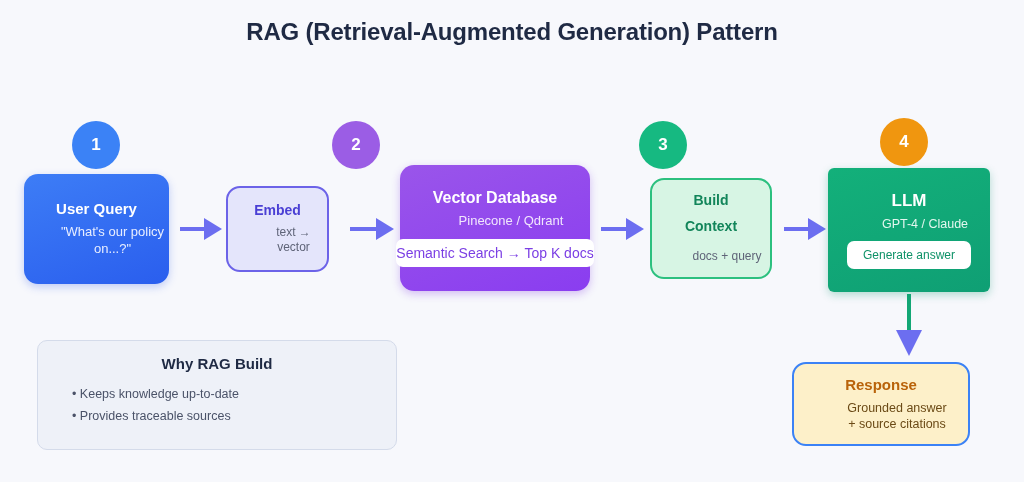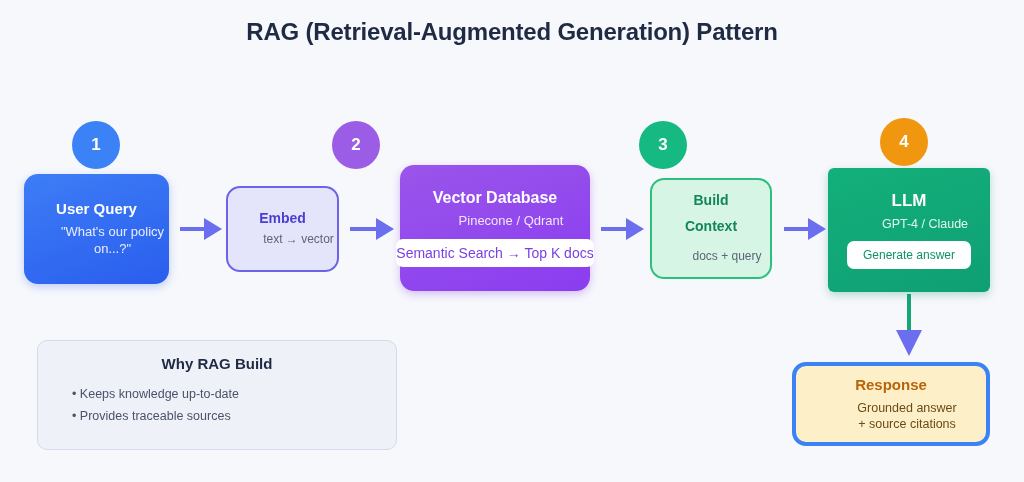--- a/index.html
+++ b/index.html
@@ -81,21 +81,21 @@
   #node-user-query {
     left: 24px; top: 174px; width: 145px; height: 110px;
     background: linear-gradient(160deg, #3d7df6 0%, #2a5eee 100%);
     box-shadow: 0 3px 8px rgba(45,90,230,0.28);
   }
   #node-user-query .n-title { font-size: 15px; color: #ffffff; margin-bottom: 7px; }
   #node-user-query .n-sub { font-size: 13px; color: #e8eeff; }
 
   
   #node-embed {
-    left: 226px; top: 186px; width: 113px; height: 86px;
+    left: 226px; top: 186px; width: 103px; height: 86px;
     background: #e4e5fb;
     border: 2px solid #6c63e8;
   }
   #node-embed .n-title { font-size: 14px; color: #4a3fd4; margin-bottom: 6px; }
   #node-embed .n-sub { font-size: 12px; color: #5f6478; }
 
   
   #node-vector-db {
     left: 400px; top: 165px; width: 190px; height: 126px;
     background: linear-gradient(160deg, #9a55ea 0%, #8a3df0 100%);
@@ -120,23 +120,23 @@
     background: linear-gradient(160deg, #13b07a 0%, #0f9f74 100%);
     box-shadow: 0 3px 9px rgba(15,150,110,0.30);
     border-radius: 6px;
   }
   #node-llm .n-title { font-size: 17px; color: #ffffff; margin-bottom: 5px; }
   #node-llm .n-sub { font-size: 12.5px; color: #e3f7ef; margin-bottom: 9px; }
   #node-llm .pill { color: #0f9268; font-size: 12px; padding: 7px 16px; }
 
   
   #node-response {
-    left: 792px; top: 362px; width: 198px; height: 84px;
+    left: 792px; top: 362px; width: 178px; height: 84px;
     background: #fdf0c9;
-    border: 4px solid #3b82f6;
+    border: 2px solid #3b82f6;
   }
   #node-response .n-title { font-size: 15px; color: #b9630a; margin-bottom: 6px; }
   #node-response .n-sub { font-size: 12.5px; color: #6b4a16; }
 
   
   .arrow-h {
     position: absolute;
     height: 22px;
     z-index: 2;
     display: flex;

